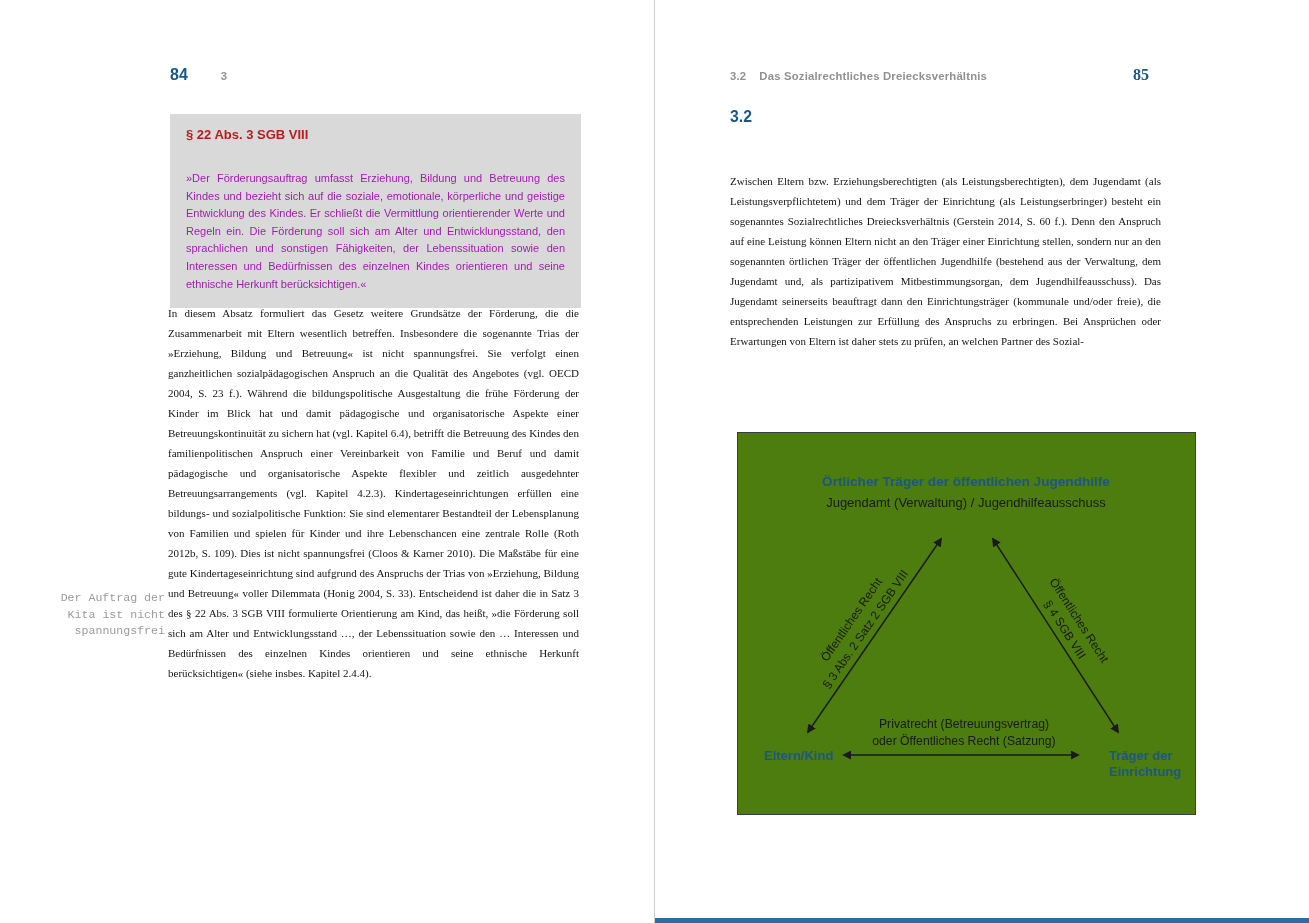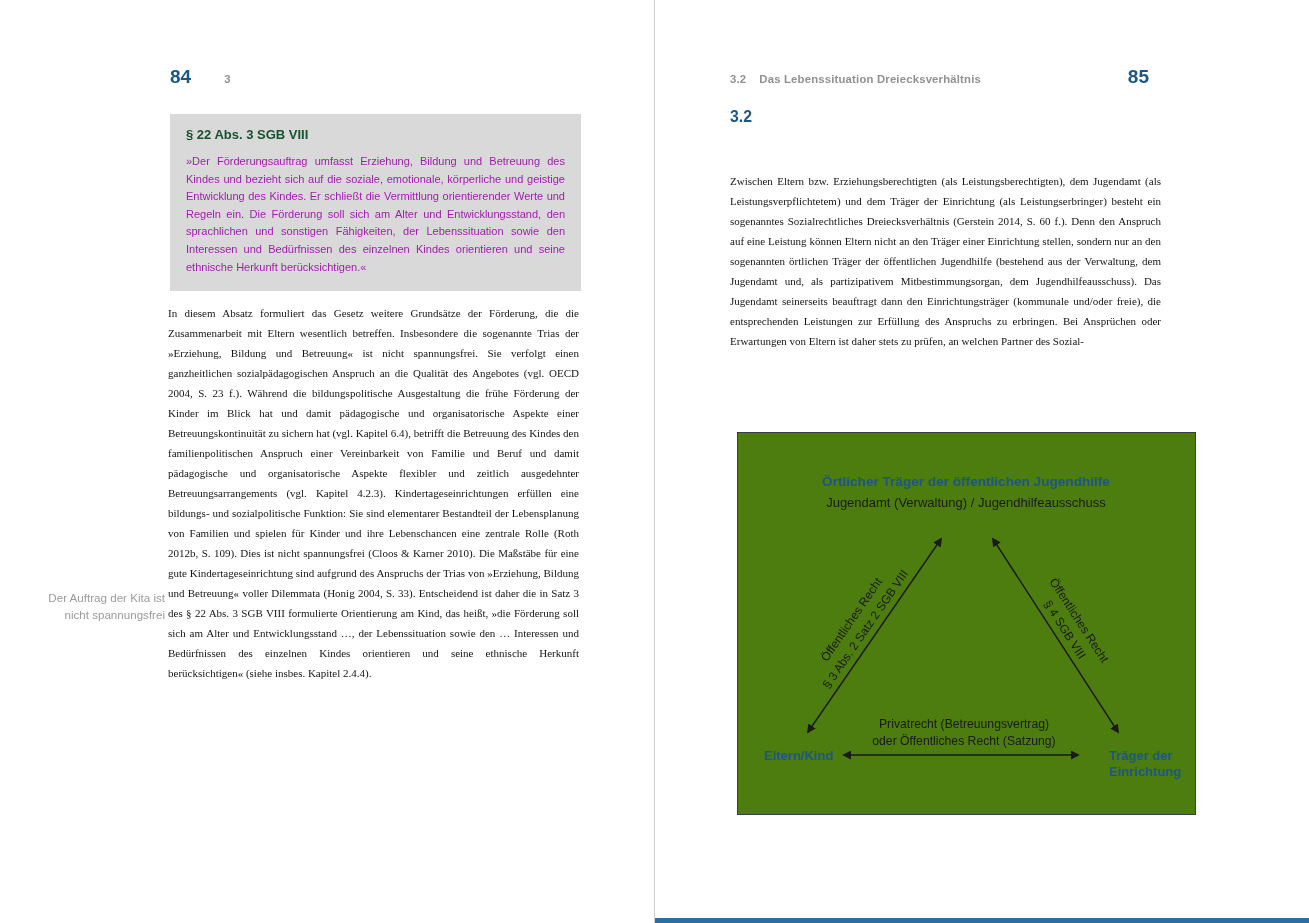--- a/index.html
+++ b/index.html
@@ -15,35 +15,35 @@
     position:relative;width:1309px;height:923px;background:#ffffff;
     font-family:"Liberation Serif",serif;color:#141414;overflow:hidden;
   }
   .divider{position:absolute;left:654px;top:0;width:1px;height:100%;background:var(--divider-gray);}
 
   
   .running-header{position:absolute;top:66px;display:flex;align-items:baseline;
     font-family:"Liberation Sans",sans-serif;}
   .rh-left{left:170px;width:411px;}
   .rh-right{left:730px;width:419px;}
-  .page-num{color:var(--blue);font-weight:bold;font-size:19px;}
+  .page-num{color:var(--blue);font-weight:bold;font-size:16px;}
   .rh-text{color:var(--header-gray);font-weight:bold;font-size:11.3px;letter-spacing:.2px;}
   .rh-gap-lg{margin-right:33px;}
   .rh-gap-sm{margin-right:13px;}
-  .rh-right .page-num{margin-left:auto;}
+  .rh-right .page-num{margin-left:auto;font-family:Liberation Serif, serif;}
 
   
   .law-box{position:absolute;left:170px;top:114px;width:411px;background:var(--box-gray);
     padding:13px 16px 15px;font-family:"Liberation Sans",sans-serif;}
-  .law-box-title{font-size:13px;font-weight:bold;color:#14532d;margin-bottom:11px;}
+  .law-box-title{font-size:13px;font-weight:bold;color:#b91c1c;margin-bottom:28px;}
   .law-box-text{font-size:11px;line-height:17.6px;text-align:justify;color:#a21caf;}
   .body-par{position:absolute;text-align:justify;font-size:11px;line-height:20px;color:#141414;}
   .left-body{left:168px;top:303px;width:411px;}
   .margin-note{position:absolute;left:30px;top:590px;width:135px;text-align:right;
-    font-family:Liberation Sans, sans-serif;font-size:11.6px;line-height:16.5px;color:#9b9b9b;}
+    font-family:Liberation Mono, monospace;font-size:11.6px;line-height:16.5px;color:#9b9b9b;}
 
   
   .section-heading{position:absolute;left:730px;top:106px;width:442px;display:flex;
     font-family:"Liberation Sans",sans-serif;font-weight:bold;color:var(--blue);
     font-size:15.8px;line-height:21.5px;}
   .section-heading .num{flex:0 0 42px;}
   .right-body{left:730px;top:171px;width:431px;}
 
   .diagram-box{position:absolute;left:737px;top:432px;width:459px;height:383px;
     border:1.4px solid #3c3c3c;background:#4d7c0f;}
@@ -73,21 +73,21 @@
     <div class="law-box-title">§ 22 Abs. 3 SGB VIII</div>
     <div class="law-box-text">»Der Förderungsauftrag umfasst Erziehung, Bildung und Betreuung des Kindes und bezieht sich auf die soziale, emotionale, körperliche und geistige Entwicklung des Kindes. Er schließt die Vermittlung orientierender Werte und Regeln ein. Die Förderung soll sich am Alter und Entwicklungsstand, den sprachlichen und sonstigen Fähigkeiten, der Lebenssituation sowie den Interessen und Bedürfnissen des einzelnen Kindes orientieren und seine ethnische Herkunft berücksichtigen.«</div>
   </div>
 
   <div class="body-par left-body">In diesem Absatz formuliert das Gesetz weitere Grundsätze der Förderung, die die Zusammenarbeit mit Eltern wesentlich betreffen. Insbesondere die sogenannte Trias der »Erziehung, Bildung und Betreuung« ist nicht spannungsfrei. Sie verfolgt einen ganzheitlichen sozialpädagogischen Anspruch an die Qualität des Angebotes (vgl. OECD 2004, S. 23 f.). Während die bildungspolitische Ausgestaltung die frühe Förderung der Kinder im Blick hat und damit pädagogische und organisatorische Aspekte einer Betreuungskontinuität zu sichern hat (vgl. Kapitel 6.4), betrifft die Betreuung des Kindes den familienpolitischen Anspruch einer Vereinbarkeit von Familie und Beruf und damit pädagogische und organisatorische Aspekte flexibler und zeitlich ausgedehnter Betreuungsarrangements (vgl. Kapitel 4.2.3). Kindertageseinrichtungen erfüllen eine bildungs- und sozialpolitische Funktion: Sie sind elementarer Bestandteil der Lebensplanung von Familien und spielen für Kinder und ihre Lebenschancen eine zentrale Rolle (Roth 2012b, S. 109). Dies ist nicht spannungsfrei (Cloos &amp; Karner 2010). Die Maßstäbe für eine gute Kindertageseinrichtung sind aufgrund des Anspruchs der Trias von »Erziehung, Bildung und Betreuung« voller Dilemmata (Honig 2004, S. 33). Entscheidend ist daher die in Satz 3 des § 22 Abs. 3 SGB VIII formulierte Orientierung am Kind, das heißt, »die Förderung soll sich am Alter und Entwicklungsstand …, der Lebenssituation sowie den … Interessen und Bedürfnissen des einzelnen Kindes orientieren und seine ethnische Herkunft berücksichtigen« (siehe insbes. Kapitel 2.4.4).</div>
 
   <div class="margin-note">Der Auftrag der Kita ist nicht spannungsfrei</div>
 
   <div class="running-header rh-right">
     <span class="rh-text rh-gap-sm">3.2</span>
-    <span class="rh-text">Das Lebenssituation Dreiecksverhältnis</span>
+    <span class="rh-text">Das Sozialrechtliches Dreiecksverhältnis</span>
     <span class="page-num">85</span>
   </div>
 
   <div class="section-heading">
     <span class="num">3.2</span>
     <span>
       <br>
     </span>
   </div>
 

